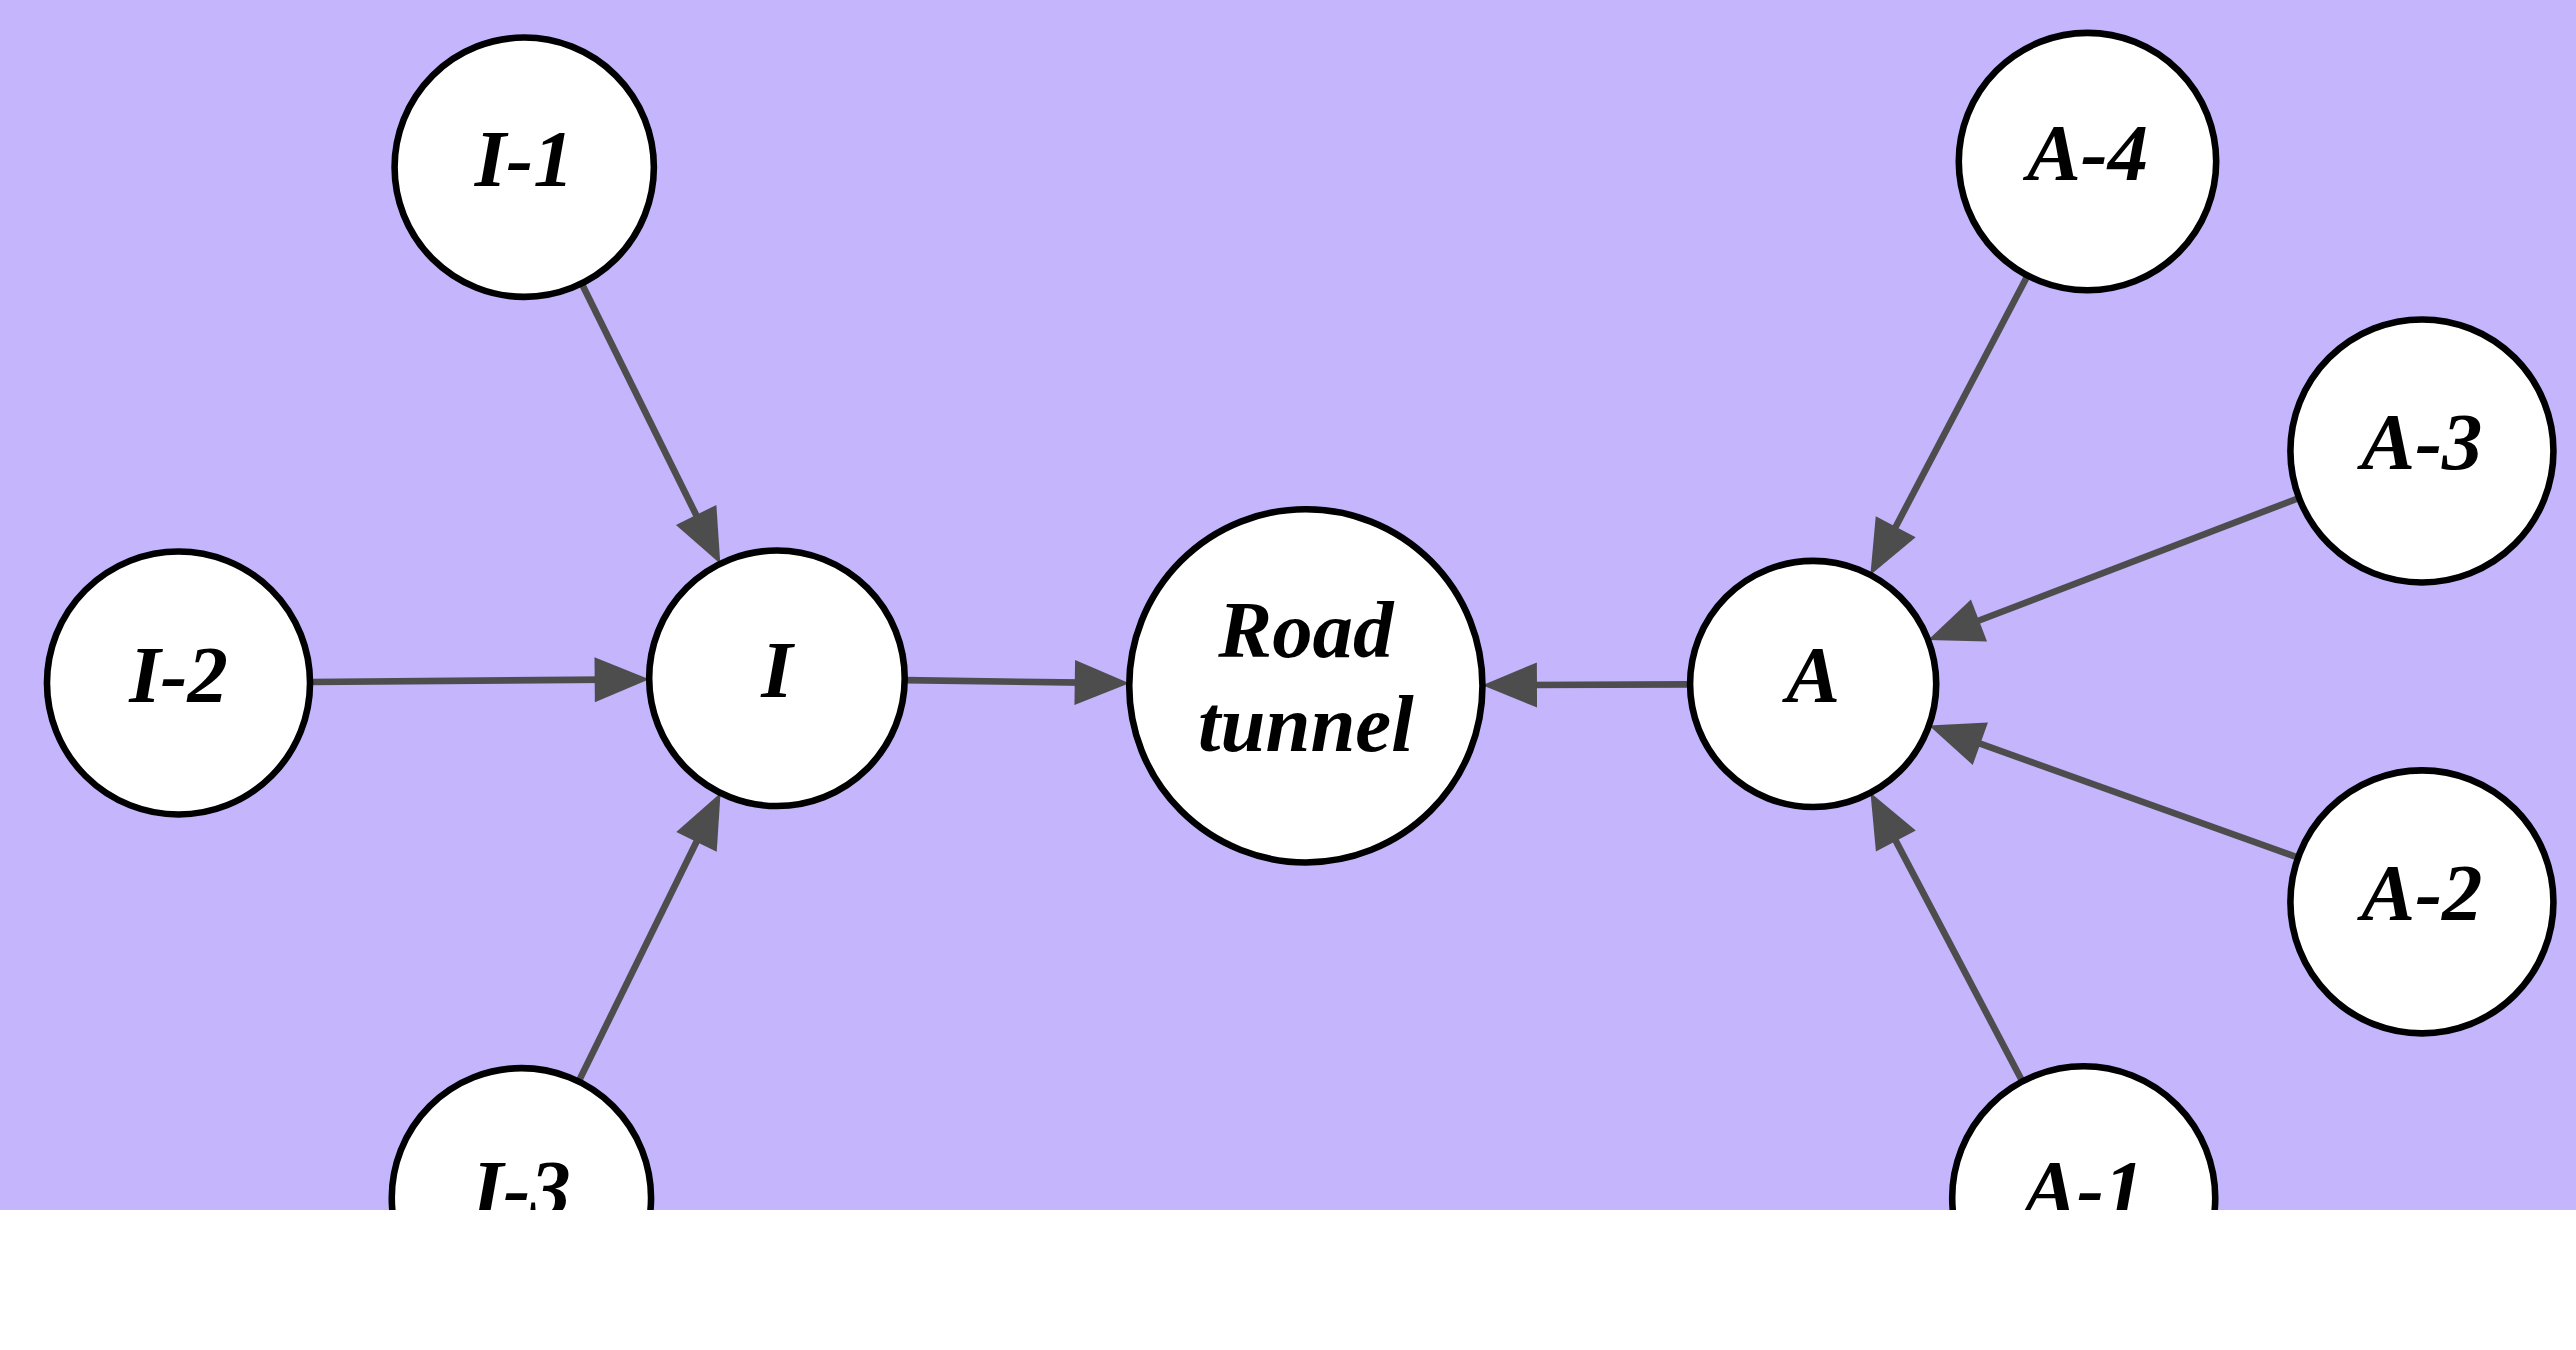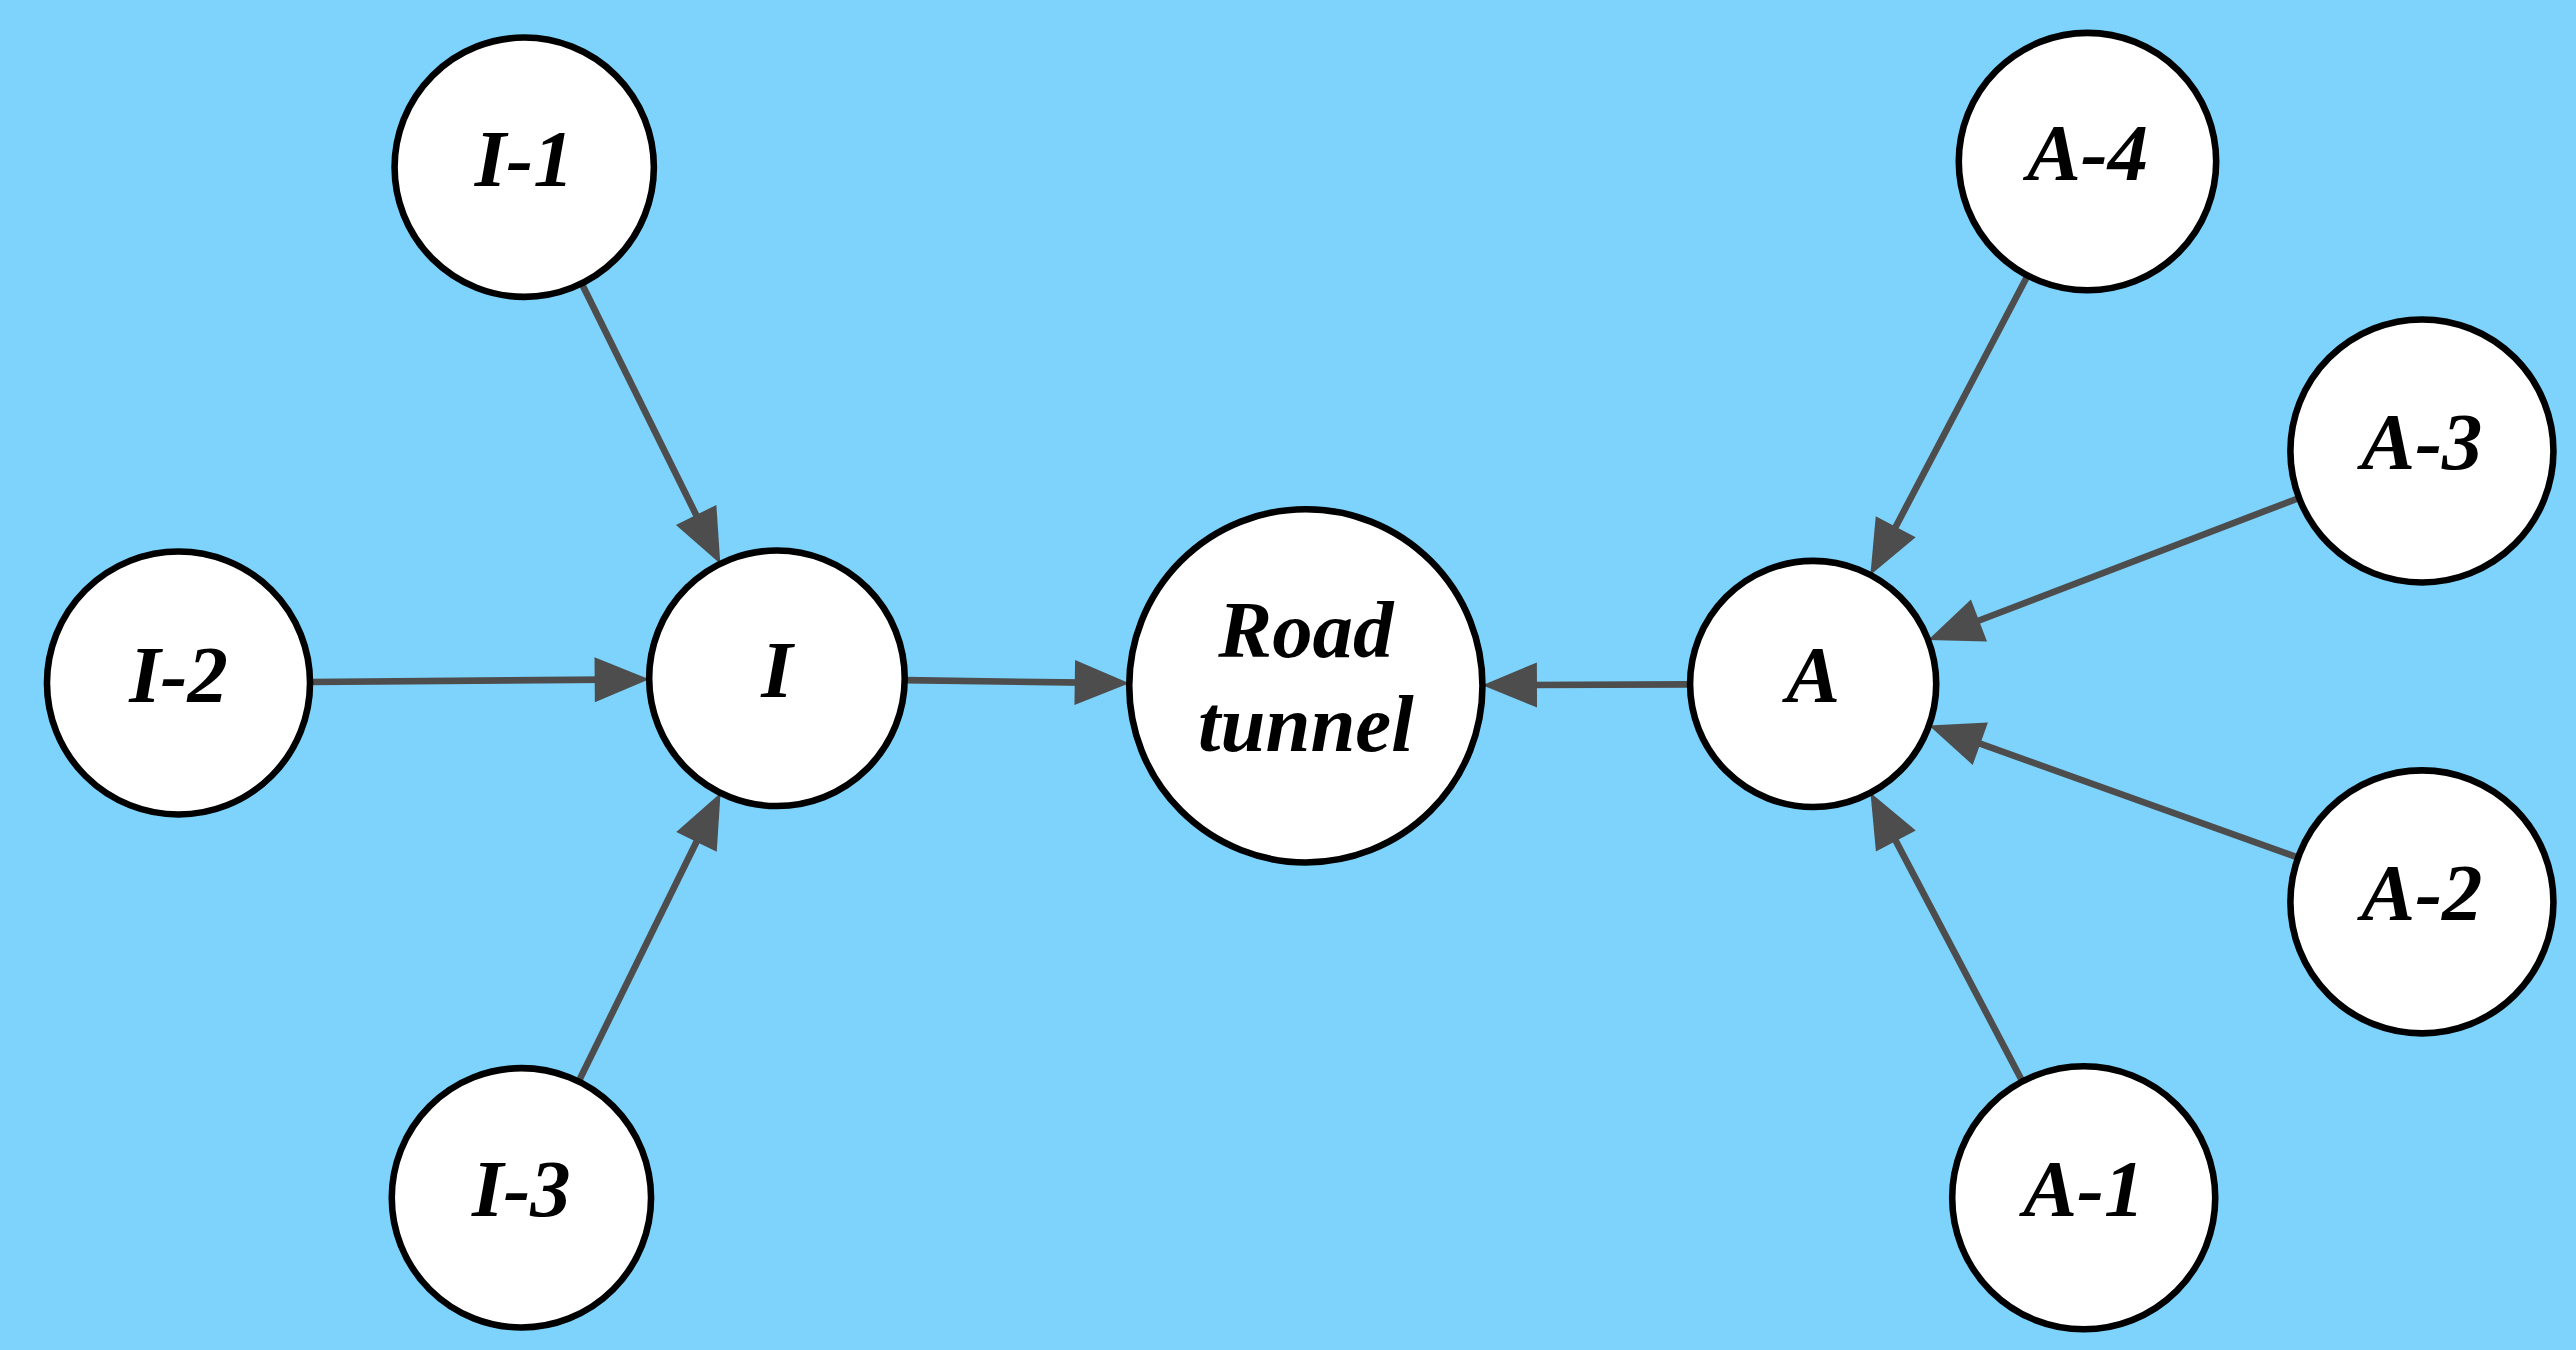--- a/index.html
+++ b/index.html
@@ -7,22 +7,22 @@
     margin: 0;
     padding: 0;
     background: #ffffff;
   }
   body {
     font-family: "Liberation Serif", "DejaVu Serif", serif;
   }
   #diagram-root {
     position: relative;
     width: 2576px;
-    height: 1350px;
-    background: #7dd3fc;
+    height: 1210px;
+    background: #c4b5fd;
     overflow: hidden;
   }
   #diagram-svg {
     display: block;
     width: 2576px;
     height: 1350px;
   }
   .node-circle {
     fill: #ffffff;
     stroke: #000000;

